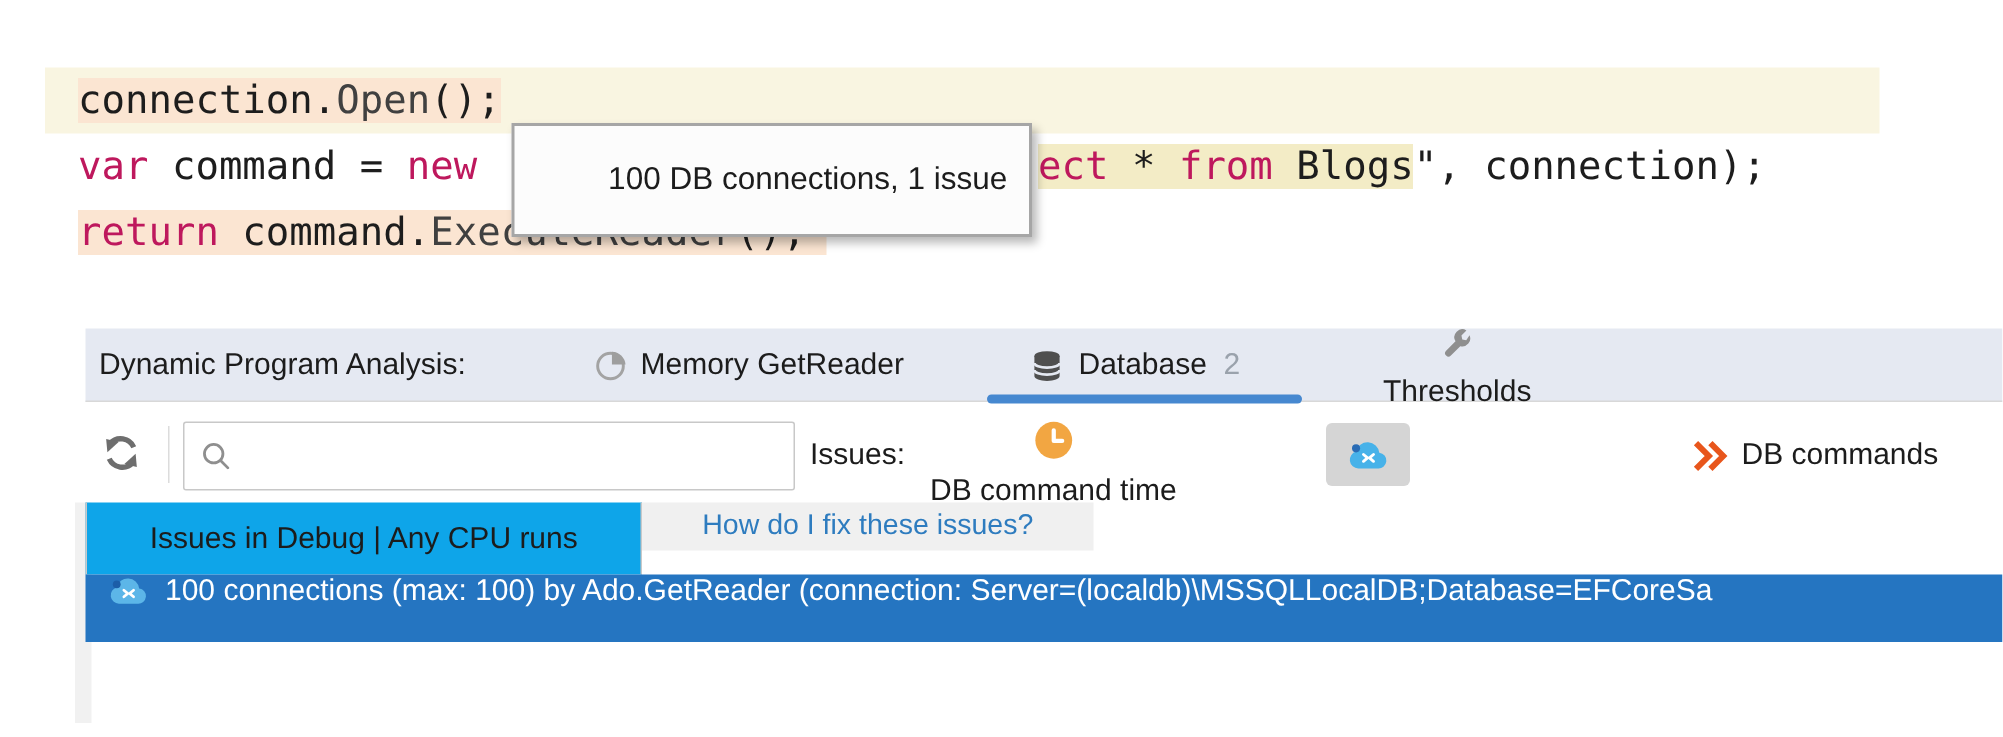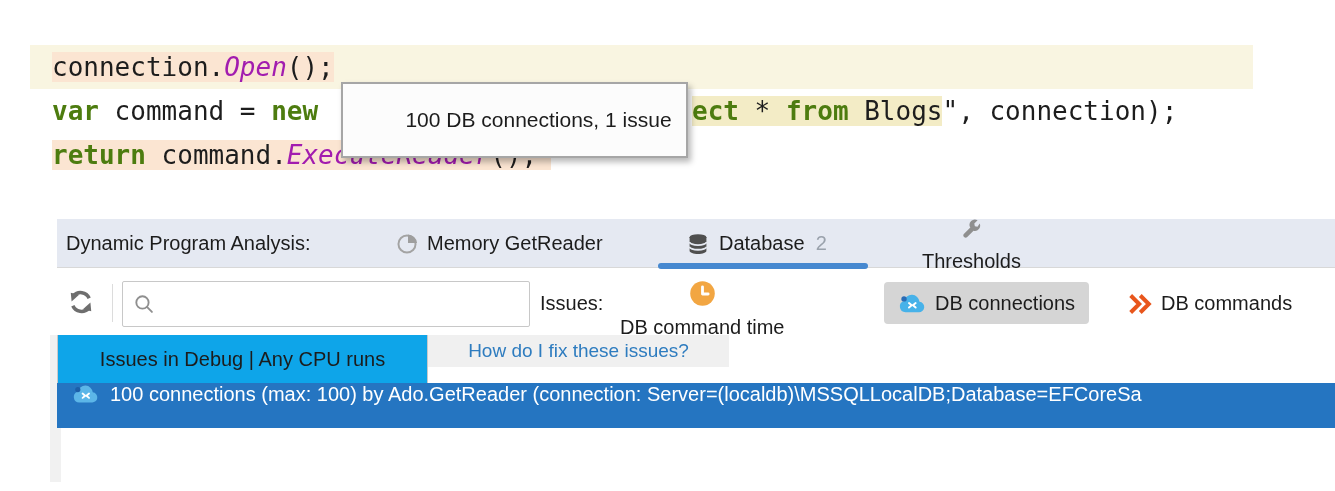--- a/index.html
+++ b/index.html
@@ -6,22 +6,22 @@
   body{
     width:1335px;height:491px;overflow:hidden;position:relative;
     background:#ffffff;font-family:"Liberation Sans",sans-serif;
   }
   
   .code{font-family:"DejaVu Sans Mono",monospace;font-size:26px;line-height:44px;
         white-space:pre;color:#1d1d1d;position:absolute;}
   .line-hl{position:absolute;left:30px;top:45px;width:1223px;height:44px;background:#f9f5e1;}
   .bg-peach{background:#fbe5d2;}
   .bg-string{background:#f3ecc6;}
-  .kw{color:#4d7c0f;font-weight:bold;}
-  .method{color:#a21caf;font-style:italic;}
+  .kw{color:#be185d;}
+  .method{color:#404040;}
   .pad-r{padding-right:14px;}
   
   .tooltip{
     position:absolute;left:341px;top:82px;width:347px;height:76px;
     background:#fcfcfc;border:2px solid #a6a6a6;box-sizing:border-box;
     box-shadow:3px 4px 6px rgba(0,0,0,.28);
     display:flex;align-items:center;justify-content:center;
     font-size:21px;color:#1c1c1c;z-index:10;padding-left:48px;
   }
   
@@ -157,21 +157,20 @@
 </div>
 
 <div class="chip">
   <span class="icon">
     <svg width="28" height="22" viewBox="0 0 26 20">
       <path d="M7 18.6 a5.3 5.3 0 0 1 -1.4 -10.4 A7.3 7.3 0 0 1 20 8.9 a4.8 4.8 0 0 1 -1 9.7 z" fill="#47b2e9"></path>
       <circle cx="5.6" cy="6.2" r="2.5" fill="#2a6cb5"></circle>
       <path d="M10.2 10 l2.5 2.1 -2.5 2.1 M16.4 10 l-2.5 2.1 2.5 2.1" fill="none" stroke="#ffffff" stroke-width="1.8" stroke-linecap="round" stroke-linejoin="round"></path>
     </svg>
   </span>
-  <span>DB connections</span>
 </div>
 
 <div class="tb-item" style="left:1128px;">
   <span class="icon">
     <svg width="24" height="22" viewBox="0 0 18 16">
       <path d="M2 1.6 L8.4 8 L2 14.4" fill="none" stroke="#e8561c" stroke-width="3"></path>
       <path d="M9.2 1.6 L15.6 8 L9.2 14.4" fill="none" stroke="#e8561c" stroke-width="3"></path>
     </svg>
   </span>
   <span>DB commands</span>

